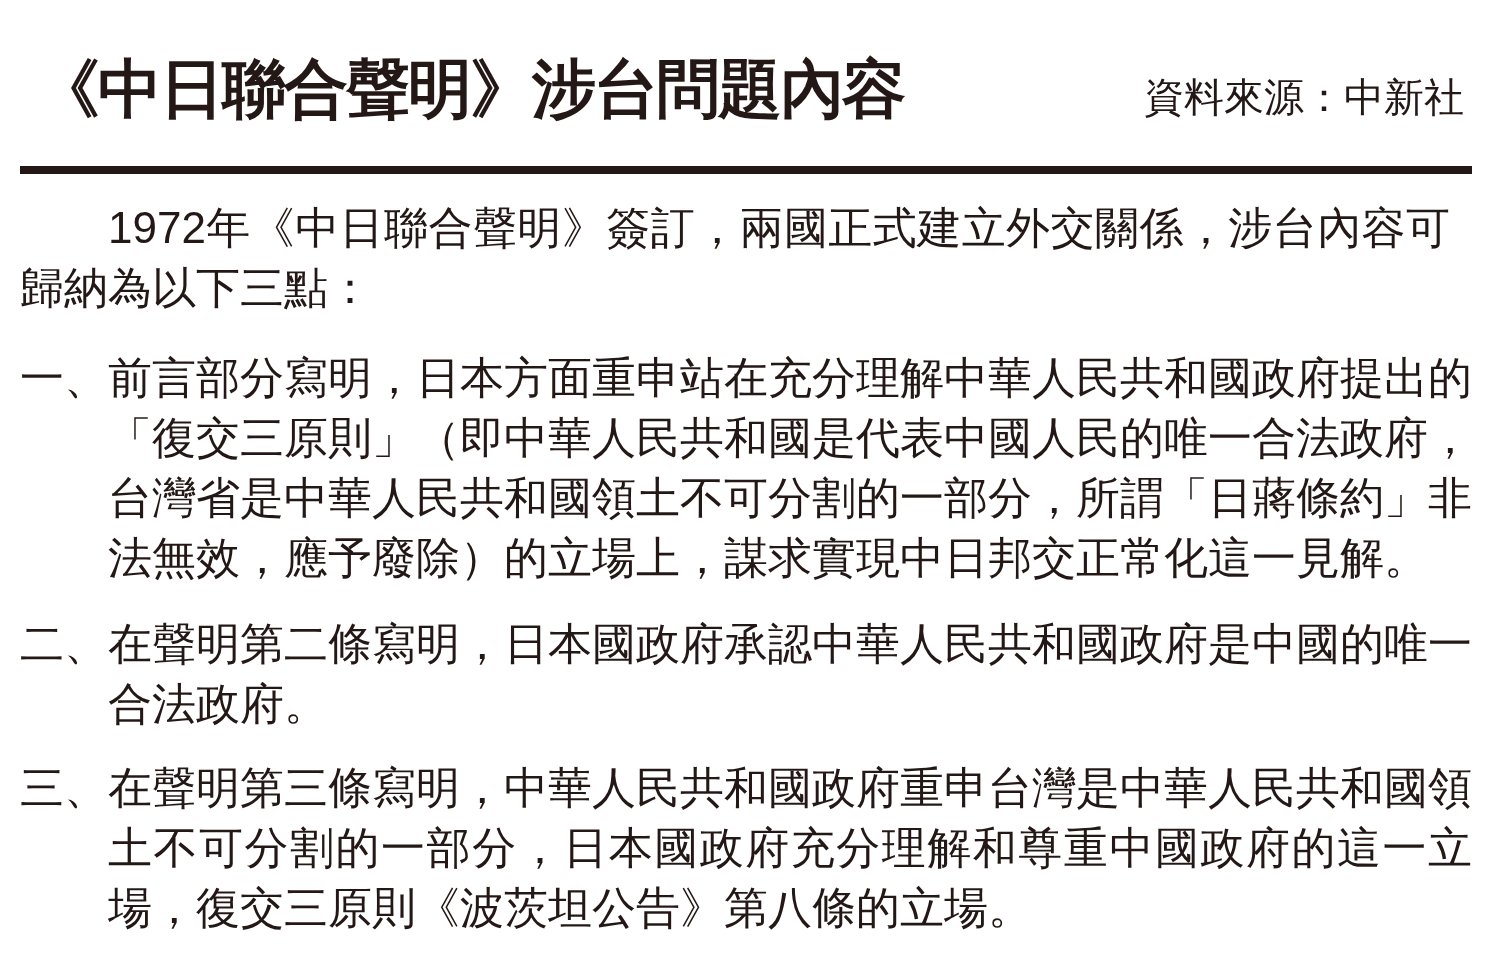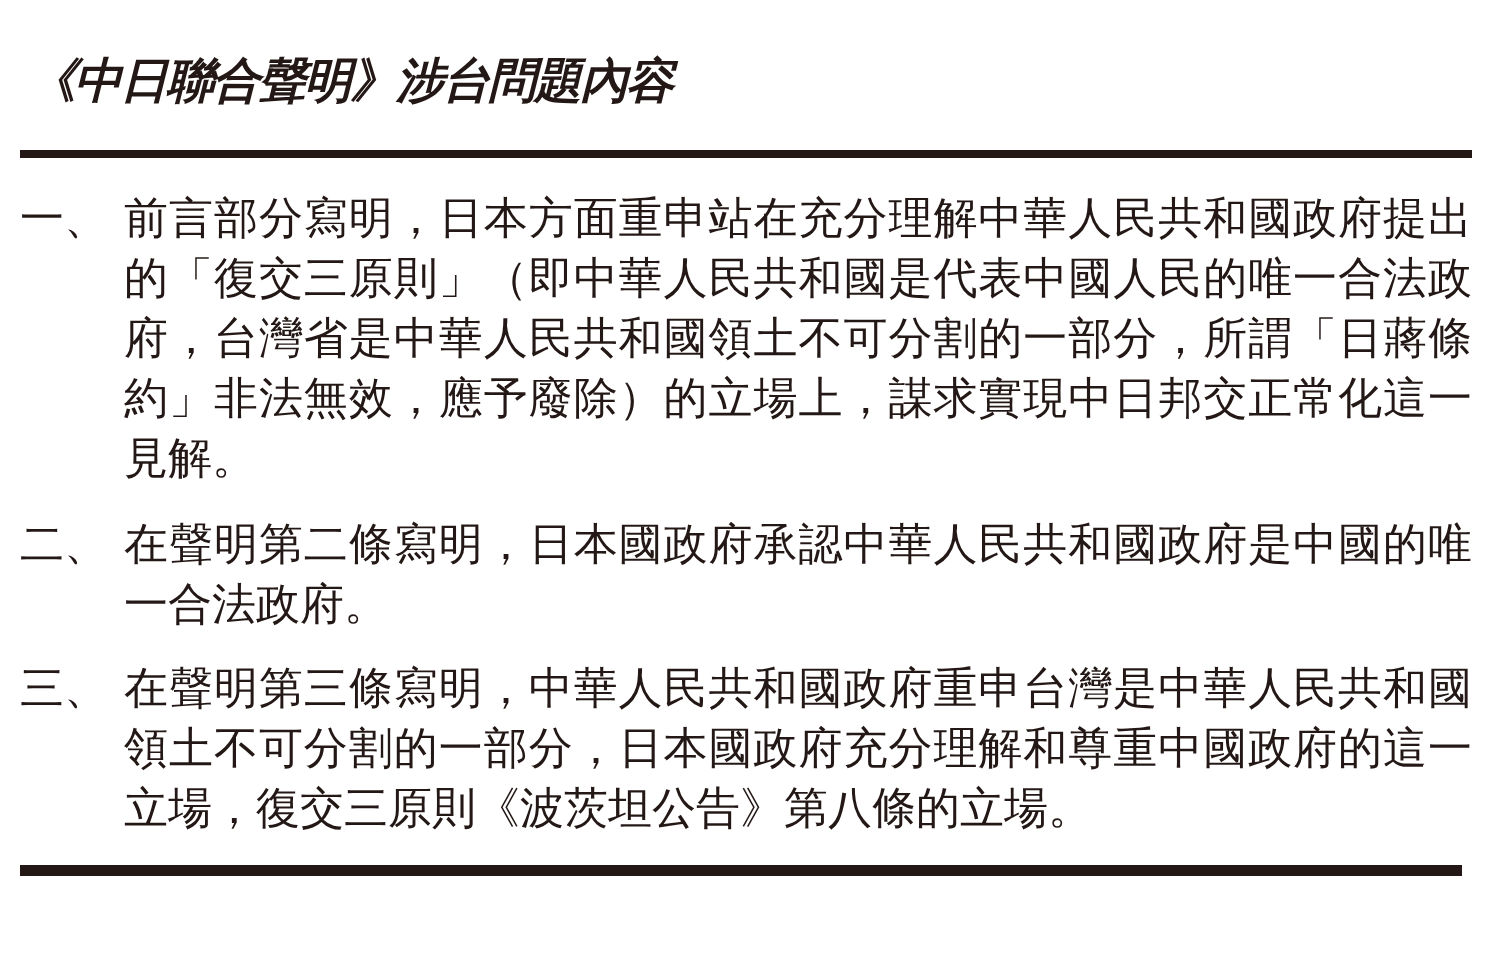--- a/index.html
+++ b/index.html
@@ -20,27 +20,26 @@
     height: 959px;
     padding: 36px 28px 0 20px;
   }
   
   .header {
     display: flex;
     justify-content: space-between;
     align-items: baseline;
   }
   .page-title {
-    margin: 8px;
-    font-size: 48px;
+    margin: 16px;
+    font-size: 64px;
     line-height: 74px;
     font-weight: 900;
     letter-spacing: -2px;
     white-space: nowrap;
-    font-style: italic;
   }
   .source-label {
     font-size: 40px;
     line-height: 40px;
     font-weight: 500;
     white-space: nowrap;
     padding-right: 8px;
   }
   
   .rule-top {
@@ -81,36 +80,37 @@
   .point-2 { margin-top: 26px; }
   .point-3 { margin-top: 24px; }
   .point-marker {
     flex: 0 0 auto;
     white-space: nowrap;
   }
   .point-text {
     flex: 1 1 auto;
     text-align: justify;
     text-justify: inter-ideograph;
-    margin-left: 16px;
   }
 </style>
 </head>
 <body>
 
 <div class="page">
 
   <div class="header">
     <h1 class="page-title">《中日聯合聲明》涉台問題內容</h1>
+    <div class="source-label">資料來源：中新社</div>
   </div>
 
   <div class="rule-top"></div>
 
   <div class="doc-body">
 
+    <p class="intro">1972年《中日聯合聲明》簽訂，兩國正式建立外交關係，涉台內容可歸納為以下三點：</p>
 
     <ul class="points">
       <li class="point point-1">
         <span class="point-marker">一、</span>
         <span class="point-text">前言部分寫明，日本方面重申站在充分理解中華人民共和國政府提出的「復交三原則」（即中華人民共和國是代表中國人民的唯一合法政府，台灣省是中華人民共和國領土不可分割的一部分，所謂「日蔣條約」非法無效，應予廢除）的立場上，謀求實現中日邦交正常化這一見解。</span>
       </li>
       <li class="point point-2">
         <span class="point-marker">二、</span>
         <span class="point-text">在聲明第二條寫明，日本國政府承認中華人民共和國政府是中國的唯一合法政府。</span>
       </li>

